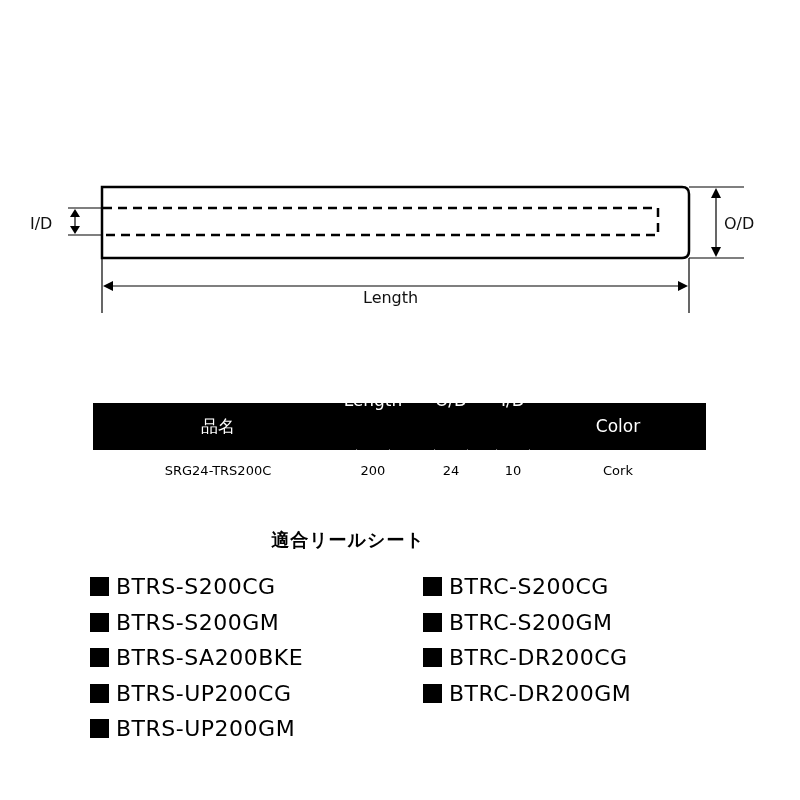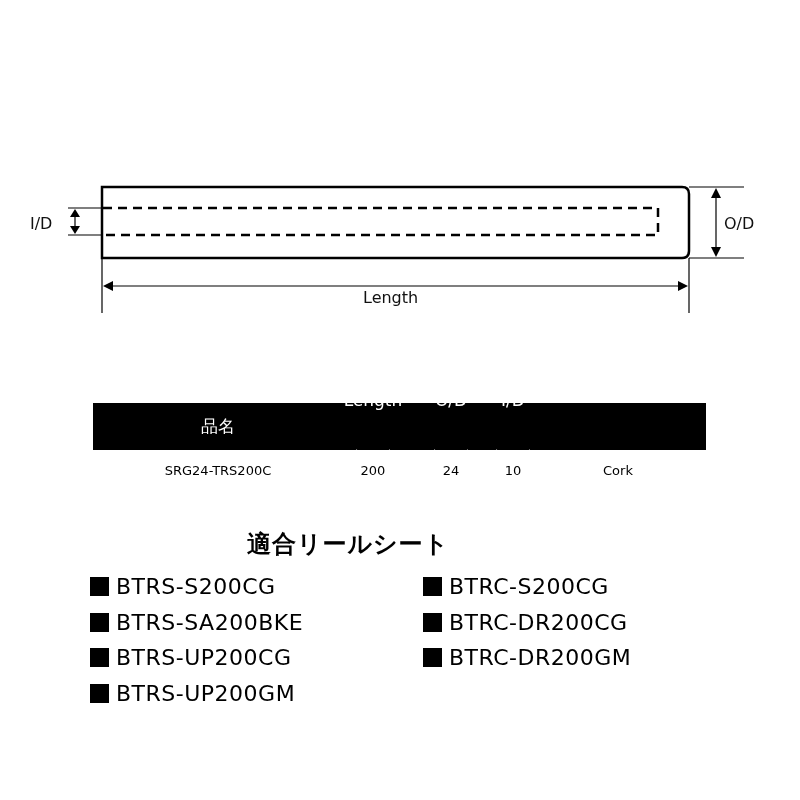--- a/index.html
+++ b/index.html
@@ -15,21 +15,21 @@
     .h-sub { font-size: 14px; line-height: 17px; margin-top: 36px; }
     .spec-row { position: relative; height: 40px; }
     .spec-row .cell { position: absolute; top: 0; height: 40px; display: flex; align-items: center;
                       justify-content: center; font-size: 13px; }
     .c0 { left: 0; width: 250px; }
     .c1 { left: 235px; width: 90px; }
     .c2 { left: 322px; width: 72px; }
     .c3 { left: 390px; width: 60px; }
     .c4 { left: 470px; width: 110px; }
     .section-title { position: absolute; top: 528px; left: 0; width: 696px; text-align: center;
-                     font-size: 24px; font-weight: bold; letter-spacing: 1px; }
+                     font-size: 18px; font-weight: bold; letter-spacing: 1px; }
     .compat-col { position: absolute; top: 569px; }
     .compat-col.left { left: 90px; }
     .compat-col.right { left: 423px; }
     .compat-item { height: 35.5px; display: flex; align-items: center; font-size: 22px; letter-spacing: 0.5px; }
     .bullet { display: inline-block; width: 19px; height: 19px; background: #000; margin-right: 7px; }
   </style>
 </head>
 <body>
 
 <div id="diagram">
@@ -82,36 +82,43 @@
       <span class="h-sub">（mm）</span>
     </div>
     <div class="cell c2">
       <span class="h-main">O/D</span>
       <span class="h-sub">（mm）</span>
     </div>
     <div class="cell c3">
       <span class="h-main">I/D</span>
       <span class="h-sub">（mm）</span>
     </div>
+    <div class="cell c4">
+      <span class="h-main">Color</span>
+    </div>
   </div>
   <div class="spec-row">
     <div class="cell c0">SRG24-TRS200C</div>
     <div class="cell c1">200</div>
     <div class="cell c2">24</div>
     <div class="cell c3">10</div>
     <div class="cell c4">Cork</div>
   </div>
 </div>
 
 <div class="section-title">適合リールシート</div>
 
 <div class="compat-col left">
   <div class="compat-item">
       <span class="bullet"></span>
       <span>BTRS-S200CG</span>
+    </div>
+  <div class="compat-item">
+      <span class="bullet"></span>
+      <span>BTRS-S200GM</span>
     </div>
   <div class="compat-item">
       <span class="bullet"></span>
       <span>BTRS-SA200BKE</span>
     </div>
   <div class="compat-item">
       <span class="bullet"></span>
       <span>BTRS-UP200CG</span>
     </div>
   <div class="compat-item">
@@ -120,19 +127,23 @@
     </div>
 </div>
 
 <div class="compat-col right">
   <div class="compat-item">
       <span class="bullet"></span>
       <span>BTRC-S200CG</span>
     </div>
   <div class="compat-item">
       <span class="bullet"></span>
+      <span>BTRC-S200GM</span>
+    </div>
+  <div class="compat-item">
+      <span class="bullet"></span>
       <span>BTRC-DR200CG</span>
     </div>
   <div class="compat-item">
       <span class="bullet"></span>
       <span>BTRC-DR200GM</span>
     </div>
 </div>
 
 </body></html>

